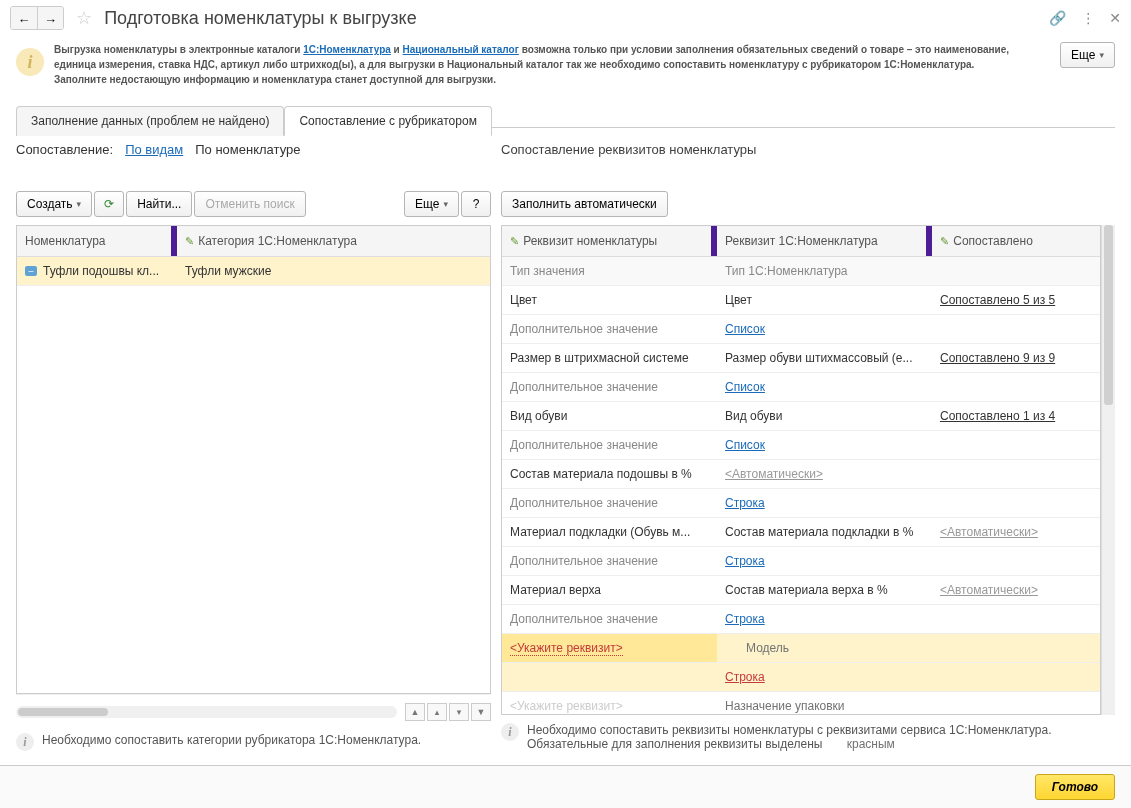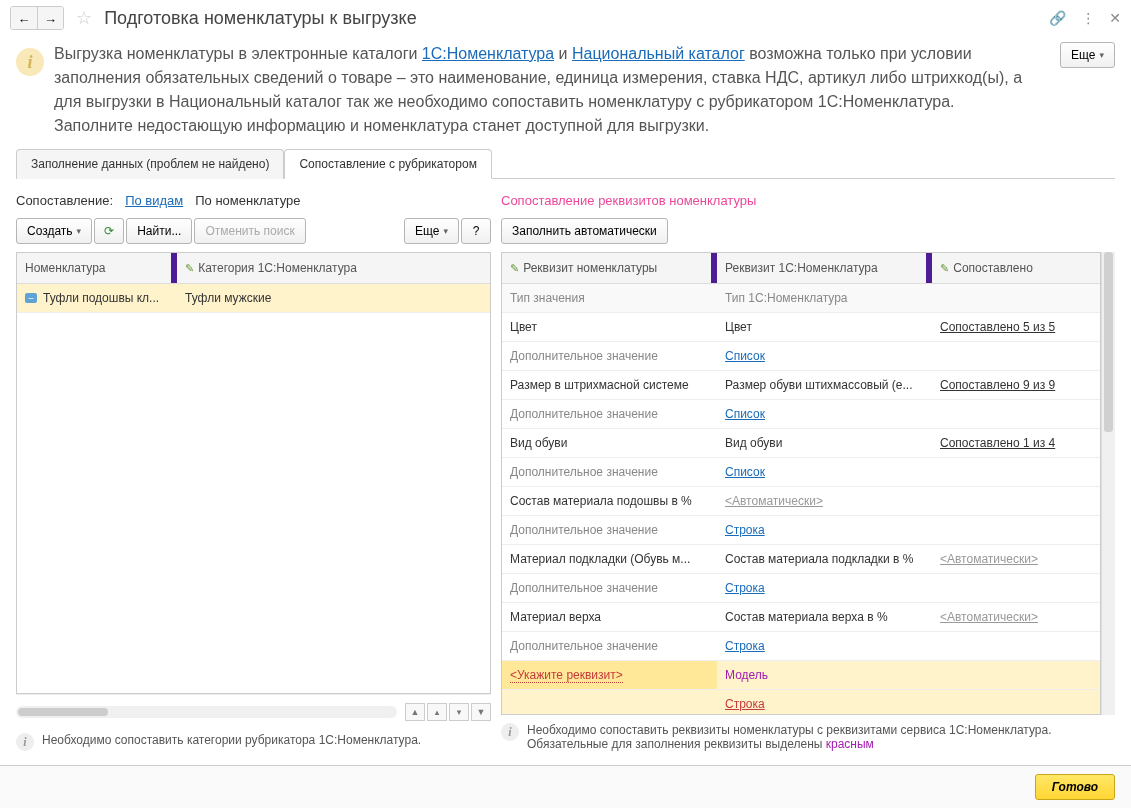--- a/index.html
+++ b/index.html
@@ -8,38 +8,38 @@
   .titlebar { display: flex; align-items: center; padding: 6px 10px; gap: 8px; }
   .nav-btns { display: flex; border: 1px solid #ccc; border-radius: 3px; overflow: hidden; }
   .nav-btn { width: 26px; height: 22px; display: flex; align-items: center; justify-content: center; border: none; background: #f5f5f5; cursor: pointer; font-size: 13px; }
   .nav-btn + .nav-btn { border-left: 1px solid #ccc; }
   .star-icon { color: #ccc; font-size: 18px; margin: 0 4px; }
   .title { font-size: 18px; color: #444; flex: 1; }
   .title-icons { display: flex; gap: 14px; color: #888; font-size: 14px; align-items: center; }
   .title-icons span { cursor: pointer; }
   .info-row { display: flex; padding: 6px 16px 10px 16px; gap: 10px; align-items: flex-start; }
   .info-icon { width: 28px; height: 28px; border-radius: 50%; background: #f9e9b8; display: flex; align-items: center; justify-content: center; color: #d1b55a; font-style: italic; font-weight: bold; font-size: 18px; flex-shrink: 0; font-family: Georgia, serif; margin-top: 6px;}
-  .info-text { flex: 1; color: #555; line-height: 1.5; font-size: 16px; }
+  .info-text { flex: 1; color: #555; line-height: 1.5; font-size: 10px; font-weight: bold; }
   .link { color: #1a6bb8; text-decoration: underline; cursor: pointer; }
   .btn { border: 1px solid #b5b5b5; background: linear-gradient(#fff,#f0f0f0); padding: 4px 10px; border-radius: 3px; cursor: pointer; font-size: 12px; display: inline-flex; align-items: center; gap: 4px; height: 26px; }
   .more-btn { margin-left: auto; }
   .tabs { display: flex; border-bottom: 1px solid #ccc; margin: 0 16px; }
-  .tab { padding: 7px 14px; border: 1px solid #ccc; border-bottom: none; background: #f5f5f5; cursor: pointer; position: relative; top: 1px; border-top-left-radius: 4px; border-top-right-radius: 4px;}
+  .tab { padding: 7px 14px; border: 1px solid #ccc; border-bottom: none; background: #f5f5f5; cursor: pointer; position: relative; top: 9px; border-top-left-radius: 4px; border-top-right-radius: 4px;}
   .tab.active { background: #fff; border-bottom: 1px solid #fff; }
   .content { display: flex; flex: 1; padding: 10px 16px; gap: 10px; overflow: hidden; }
   .left-pane, .right-pane { display: flex; flex-direction: column; border: none; }
   .left-pane { width: 475px; }
   .right-pane { flex: 1; }
   .filter-row { display: flex; align-items: center; gap: 12px; padding: 4px 0 10px 0; font-size: 13px;}
   .filter-link { color: #1a6bb8; text-decoration: underline; cursor: pointer; }
-  .toolbar { display: flex; gap: 2px; align-items: flex-end; padding-bottom: 8px; }
+  .toolbar { display: flex; gap: 2px; align-items: flex-end; padding-bottom: 8px; margin-top: 24px; }
   .toolbar .spacer { flex: 1; }
   .btn.icon-only { width: 30px; justify-content: center; padding: 4px; }
   .btn.disabled { color: #aaa; }
-  .green-title { color: #ec4899; font-size: 13px; padding: 4px 0 10px 0; }
+  .green-title { color: #404040; font-size: 13px; padding: 4px 0 10px 0; }
   .grid { border: 1px solid #ccc; flex: 1; display: flex; flex-direction: column; overflow: hidden; }
   .grid-header { display: flex; background: #f5f5f5; border-bottom: 1px solid #ddd; }
   .gh-cell { padding: 8px 8px; border-right: 6px solid #4c1d95; font-size: 12px; color: #555; display: flex; align-items: center; gap: 4px;}
   .gh-cell:last-child { border-right: none; }
   .pencil-icon { color: #6a9c3a; font-size: 11px; }
   .grid-body { flex: 1; overflow-y: auto; }
   .grid-row { display: flex; border-bottom: 1px solid #eee; }
   .gr-cell { padding: 7px 8px; overflow: hidden; white-space: nowrap; text-overflow: ellipsis; font-size: 12px;}
   .left-c1 { width: 160px; display: flex; align-items: center; gap: 6px;}
   .left-c2 { flex: 1; }
@@ -51,21 +51,21 @@
   .right-grid-body { flex: 1; overflow-y: auto; position: relative; }
   .right-row { border-bottom: 1px solid #eee; display: flex; }
   .right-row .rc { padding: 7px 8px; font-size: 12px; overflow: hidden; white-space: nowrap; text-overflow: ellipsis; }
   .rc1 { width: 215px; }
   .rc2 { width: 215px; }
   .rc3 { flex: 1; text-align: left;}
   .sub-row { color: #888; font-size: 11px; }
   .sub-row .rc2 { color: #1a6bb8; text-decoration: underline; cursor: pointer; }
   .underline-link { text-decoration: underline; color: #333; cursor: pointer; }
   .gray-link { color: #999; text-decoration: underline; }
-  .red { color: #a21caf; }
+  .red { color: #737373; margin-left: 21px; }
   .red-underline { color: #c43b3b; border-bottom: 1px dotted #c43b3b; }
   .highlight { background: #fff3cc; }
   .highlight-dark { background: #ffe999; }
   .right-wrapper { display: flex; flex: 1; overflow: hidden;}
   .scrollbar { width: 14px; background: #f0f0f0; border-left: 1px solid #ddd; position: relative; }
   .scroll-thumb { position: absolute; top: 0; left: 2px; right: 2px; height: 180px; background: #d0d0d0; border-radius: 3px; }
   .bottom-left { display: flex; align-items: center; gap: 8px; padding: 8px 0; border-top: 1px solid #eee; }
   .bl-scroll { flex: 1; height: 12px; background: #f0f0f0; border-radius: 6px; position: relative; }
   .bl-thumb { position: absolute; left: 2px; top: 2px; width: 90px; height: 8px; background: #ccc; border-radius: 4px;}
   .bl-btns { display: flex; gap: 2px; }

